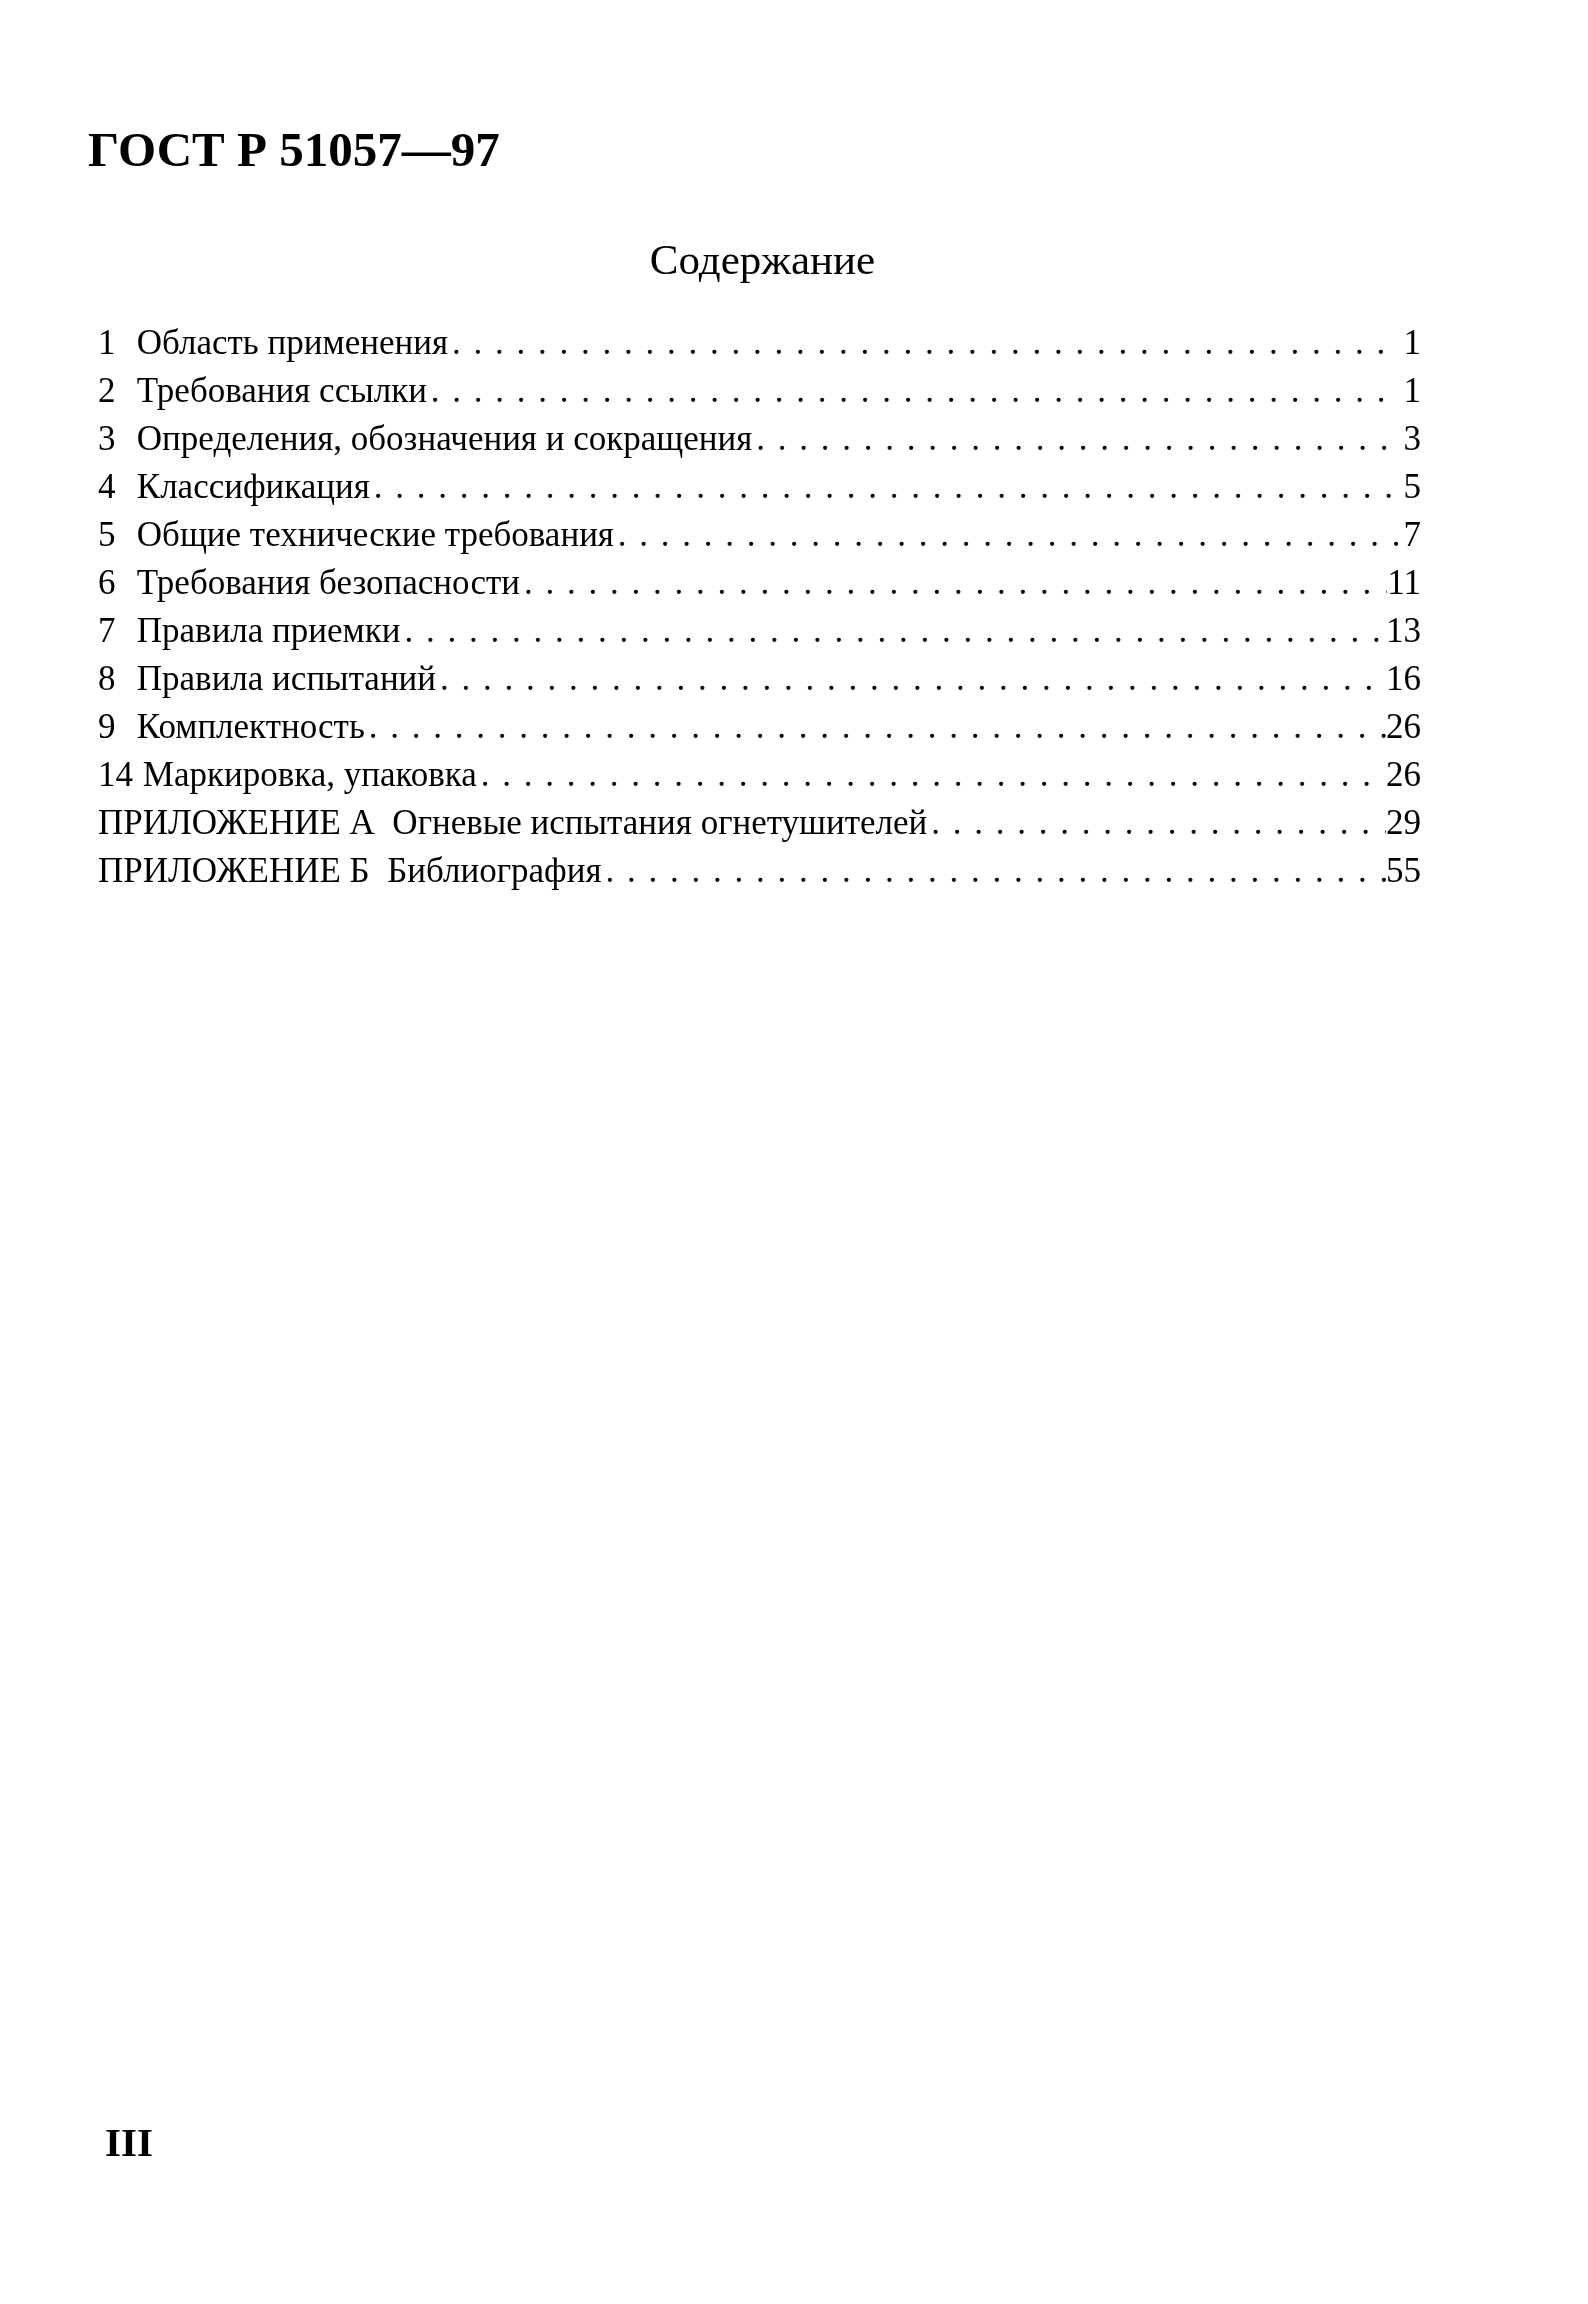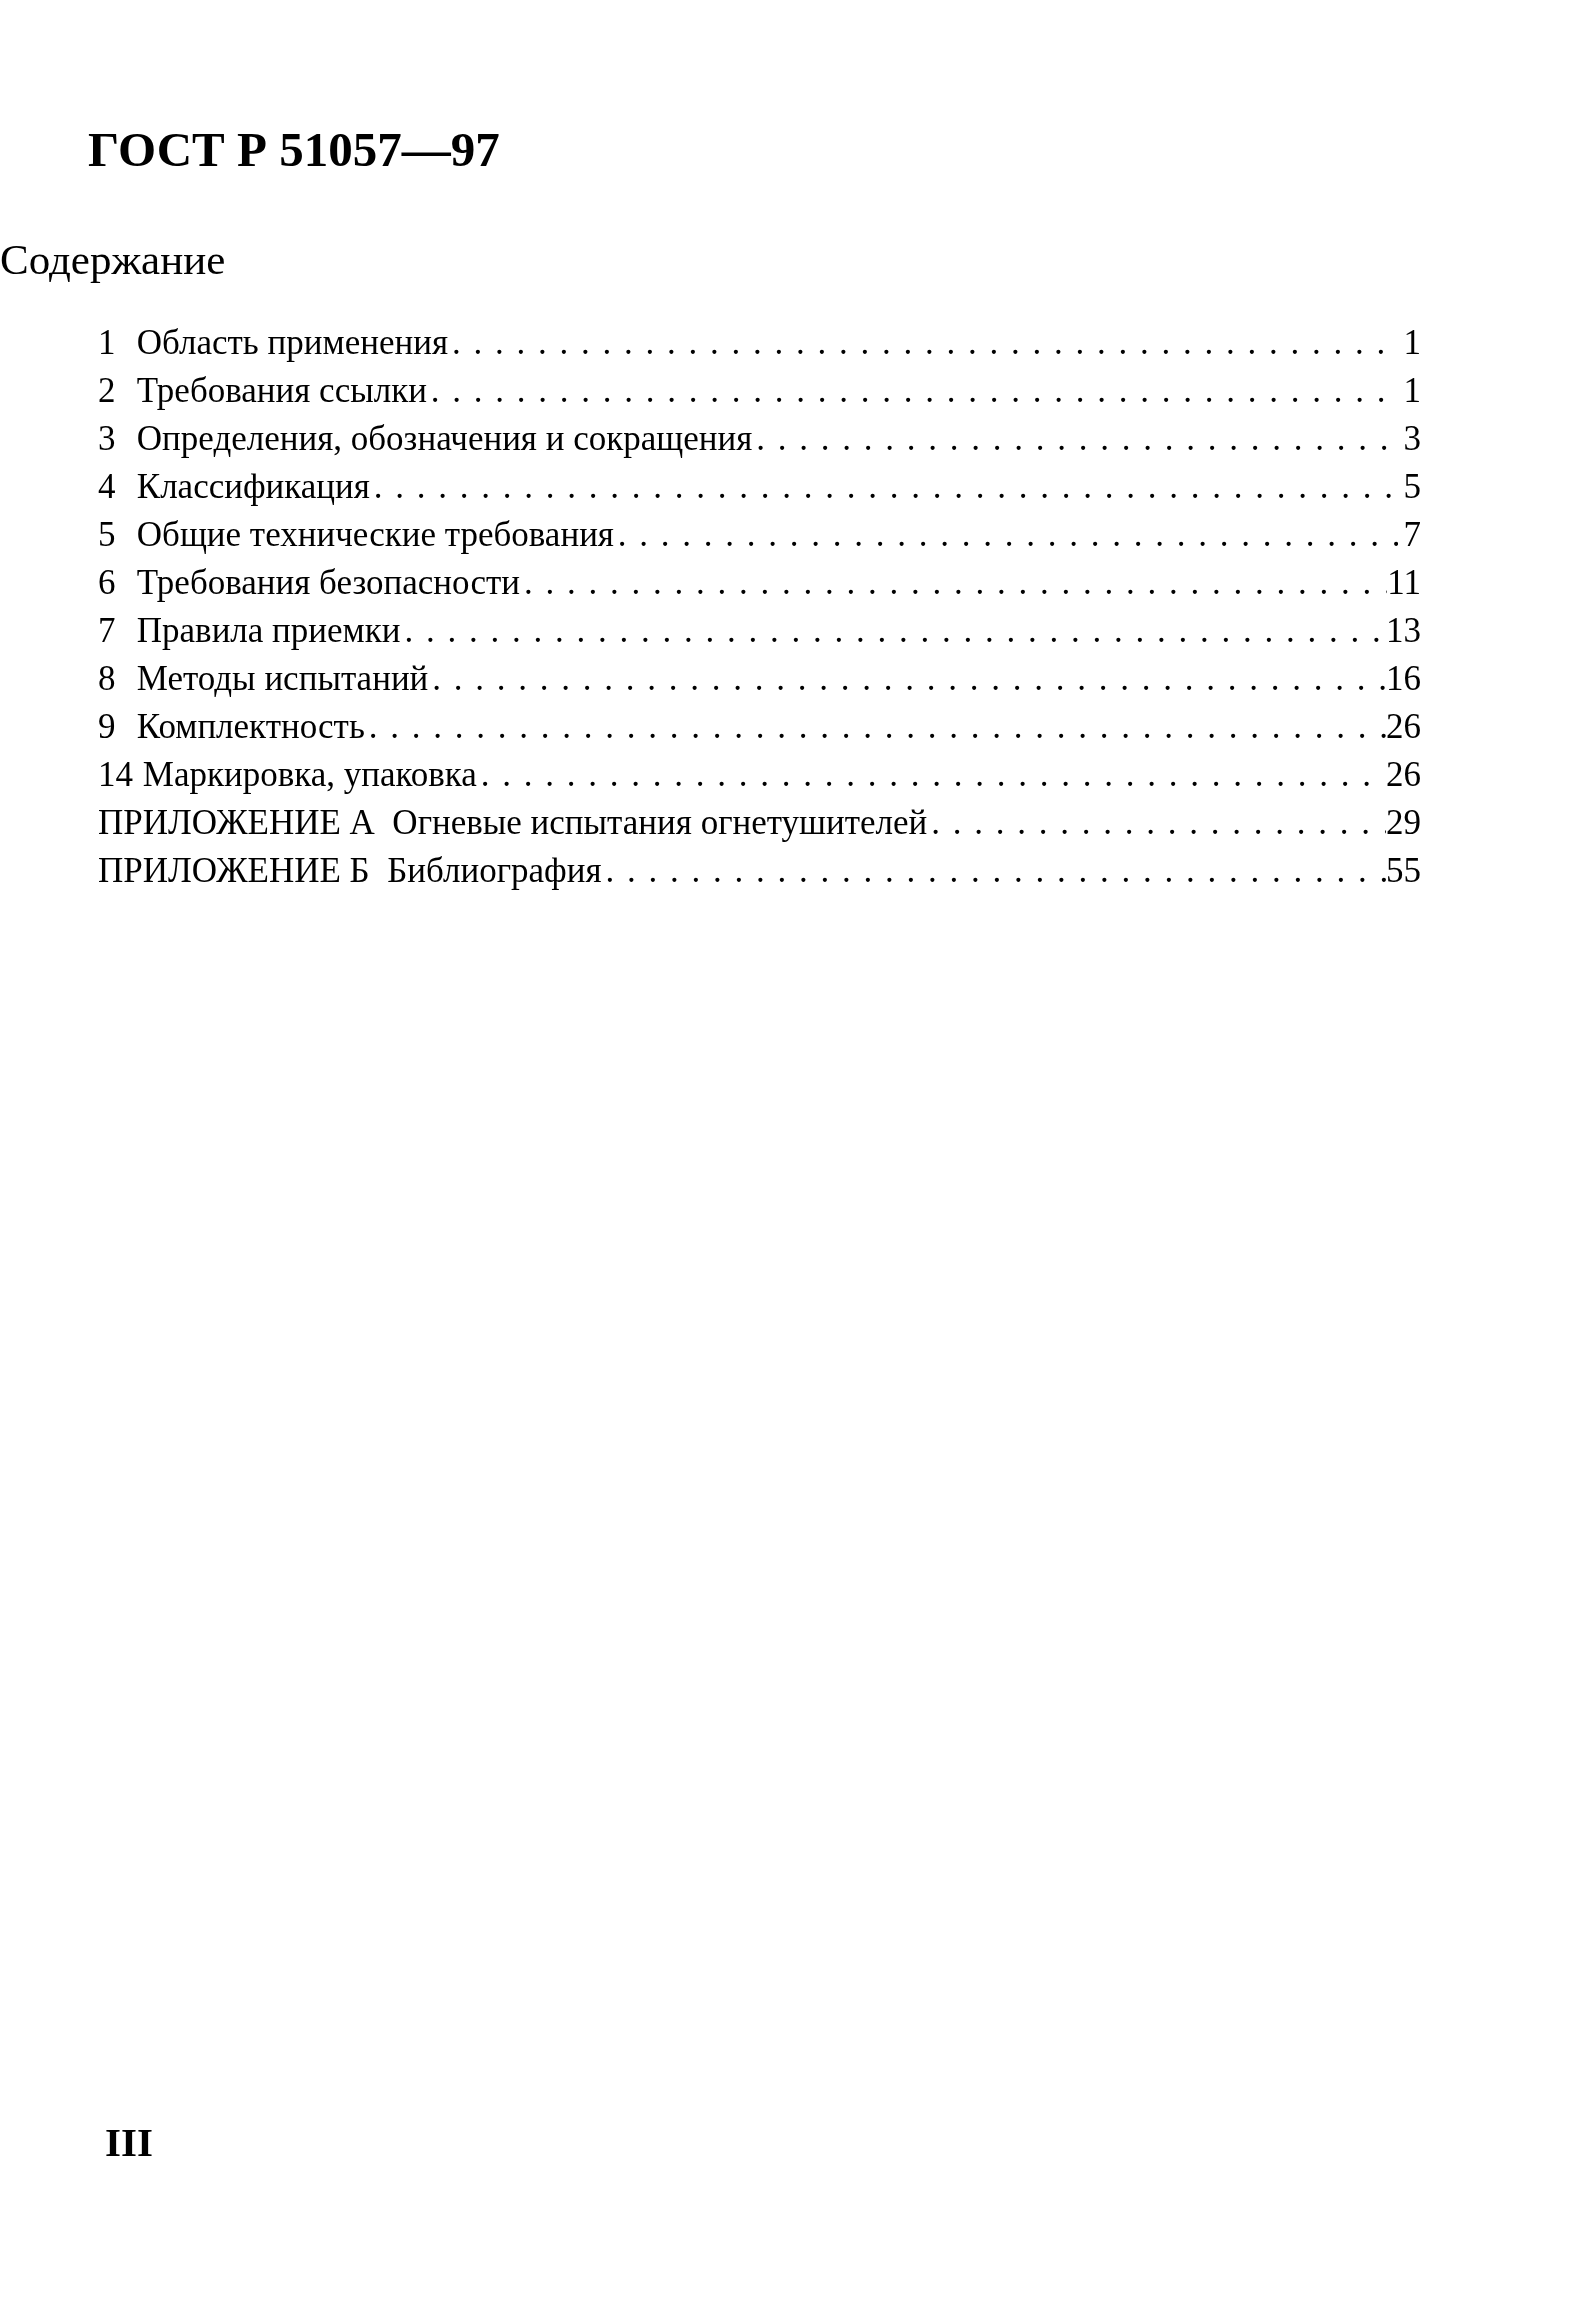--- a/index.html
+++ b/index.html
@@ -1,20 +1,20 @@
 <!DOCTYPE html>
 <html><head>
 <meta charset="utf-8">
 <style>
   html, body { margin:0; padding:0; background:#ffffff; }
   body { width:1589px; height:2305px; position:relative; overflow:hidden;
          font-family:"Liberation Serif", "DejaVu Serif", serif; color:#000; }
   .doc-code { position:absolute; left:88px; top:125px; font-size:49px; font-weight:bold;
               letter-spacing:0px; line-height:1; white-space:nowrap; }
-  .toc-title { position:absolute; left:0; width:1525px; top:238px; 
+  .toc-title { position:absolute; left:0; width:1525px; top:238px; text-align:center;
                font-size:43px; line-height:1; }
   .toc { position:absolute; left:98px; top:319px; width:1323px; margin:0; padding:0; list-style:none; }
   .toc-row { display:flex; align-items:baseline; height:48px; font-size:35px; line-height:48px; white-space:nowrap; }
   .toc-row .num { flex:0 0 auto; min-width:29px; }
   .toc-row .label { flex:0 0 auto; padding-left:9.8px; }
   .toc-row.app .label { padding-left:0; }
   .toc-row .leader { flex:1 1 auto; overflow:hidden; letter-spacing:10.7px; padding:0 3.9px; color:#000; }
   .toc-row .leader::before { content:". . . . . . . . . . . . . . . . . . . . . . . . . . . . . . . . . . . . . . . . . . . . . . . . . . . . . . . . . . . . . . . . . . . . . . . . . . . . . . . ."; letter-spacing:2px; }
   .toc-row .page { flex:0 0 auto; text-align:right; min-width:23.4px; }
   .page-num { position:absolute; left:105px; top:2122px; font-size:41px; font-weight:bold; line-height:1; }
@@ -64,21 +64,21 @@
     <span class="page">11</span>
   </li>
   <li class="toc-row">
     <span class="num">7</span>
     <span class="label">Правила приемки</span>
     <span class="leader"></span>
     <span class="page">13</span>
   </li>
   <li class="toc-row">
     <span class="num">8</span>
-    <span class="label">Методы испытаний</span>
+    <span class="label">Правила испытаний</span>
     <span class="leader"></span>
     <span class="page">16</span>
   </li>
   <li class="toc-row">
     <span class="num">9</span>
     <span class="label">Комплектность</span>
     <span class="leader"></span>
     <span class="page">26</span>
   </li>
   <li class="toc-row">

